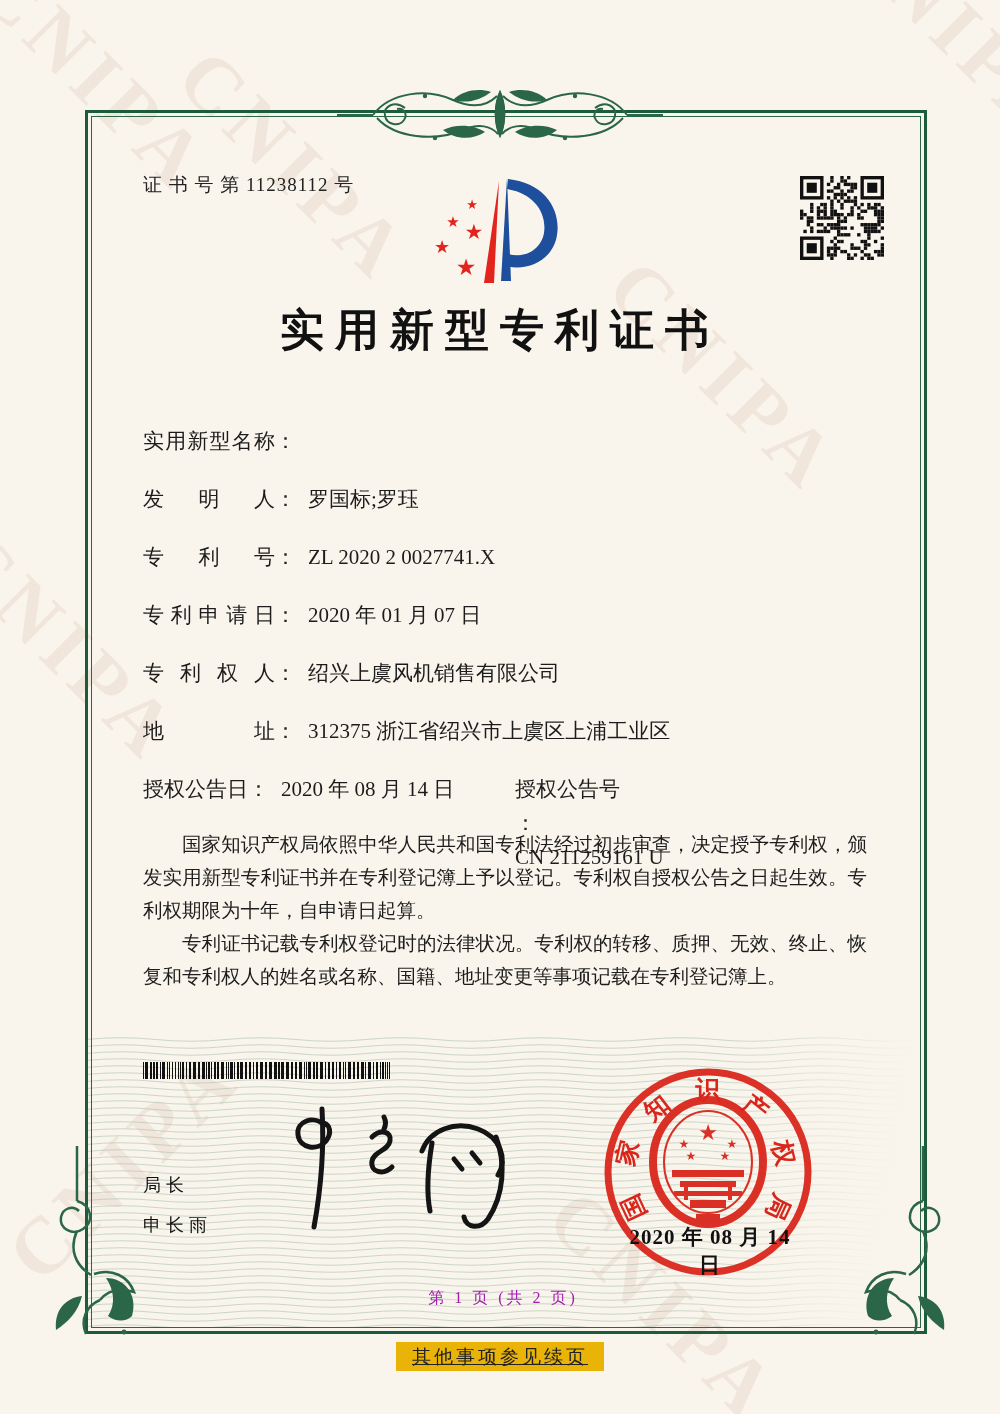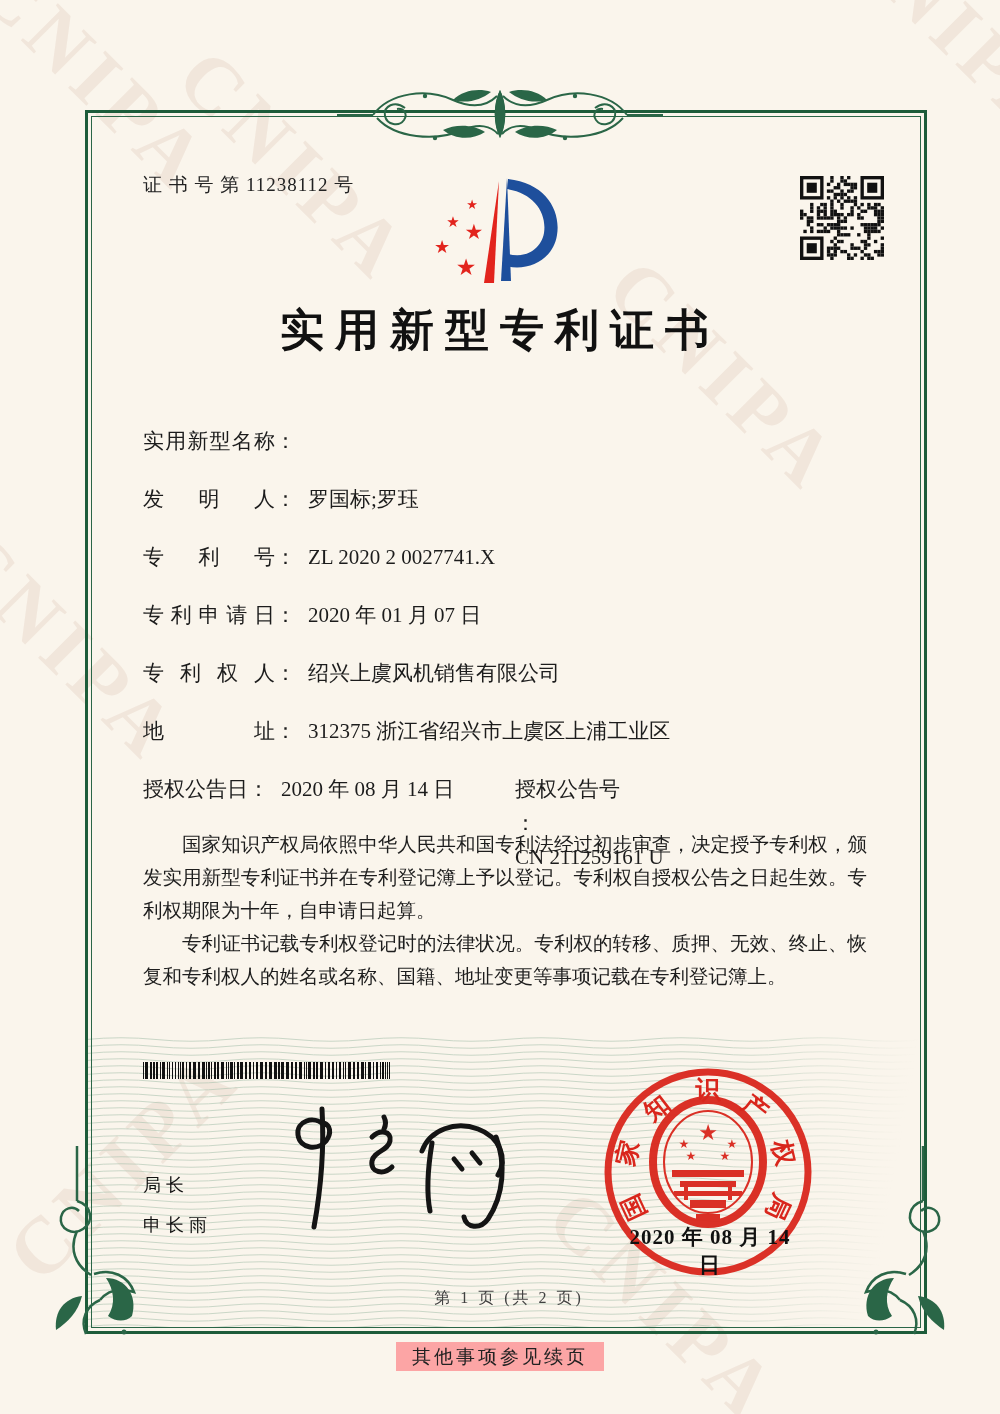--- a/index.html
+++ b/index.html
@@ -58,23 +58,23 @@
   .seal .ring{position:absolute;left:0;top:0;}
   .seal .emblem{position:absolute;left:44px;top:32px;}
   .seal .schar{
     position:absolute;width:28px;height:28px;line-height:28px;text-align:center;
     font-size:25px;font-weight:bold;color:#d9261c;
   }
   .seal .sdate{
     position:absolute;left:16px;top:159px;width:188px;text-align:center;
     font-size:21px;color:#111;letter-spacing:1px;font-weight:bold;
   }
-  .page-info{position:absolute;left:85px;top:1288px;width:836px;text-align:center;font-size:16px;letter-spacing:3px;color:#404040;padding-left:6px;}
+  .page-info{position:absolute;left:85px;top:1288px;width:836px;text-align:center;font-size:16px;letter-spacing:3px;color:#a21caf;}
   .footer-note{position:absolute;left:0;right:0;top:1344px;text-align:center;font-size:19px;letter-spacing:3px;color:#222;}
-  .footer-note span{background:#fca5a5;padding:4px 16px;}
+  .footer-note span{background:#eab308;padding:4px 16px;text-decoration:underline;}
   .ornament-top{position:absolute;left:335px;top:80px;z-index:2;}
   .corner{position:absolute;z-index:2;}
   .corner.br{left:846px;top:1146px;}
   .corner.bl{left:44px;top:1146px;}
   .corner.bl svg{transform:scaleX(-1);}
 </style>
 </head>
 <body>
 
 <div class="page">

